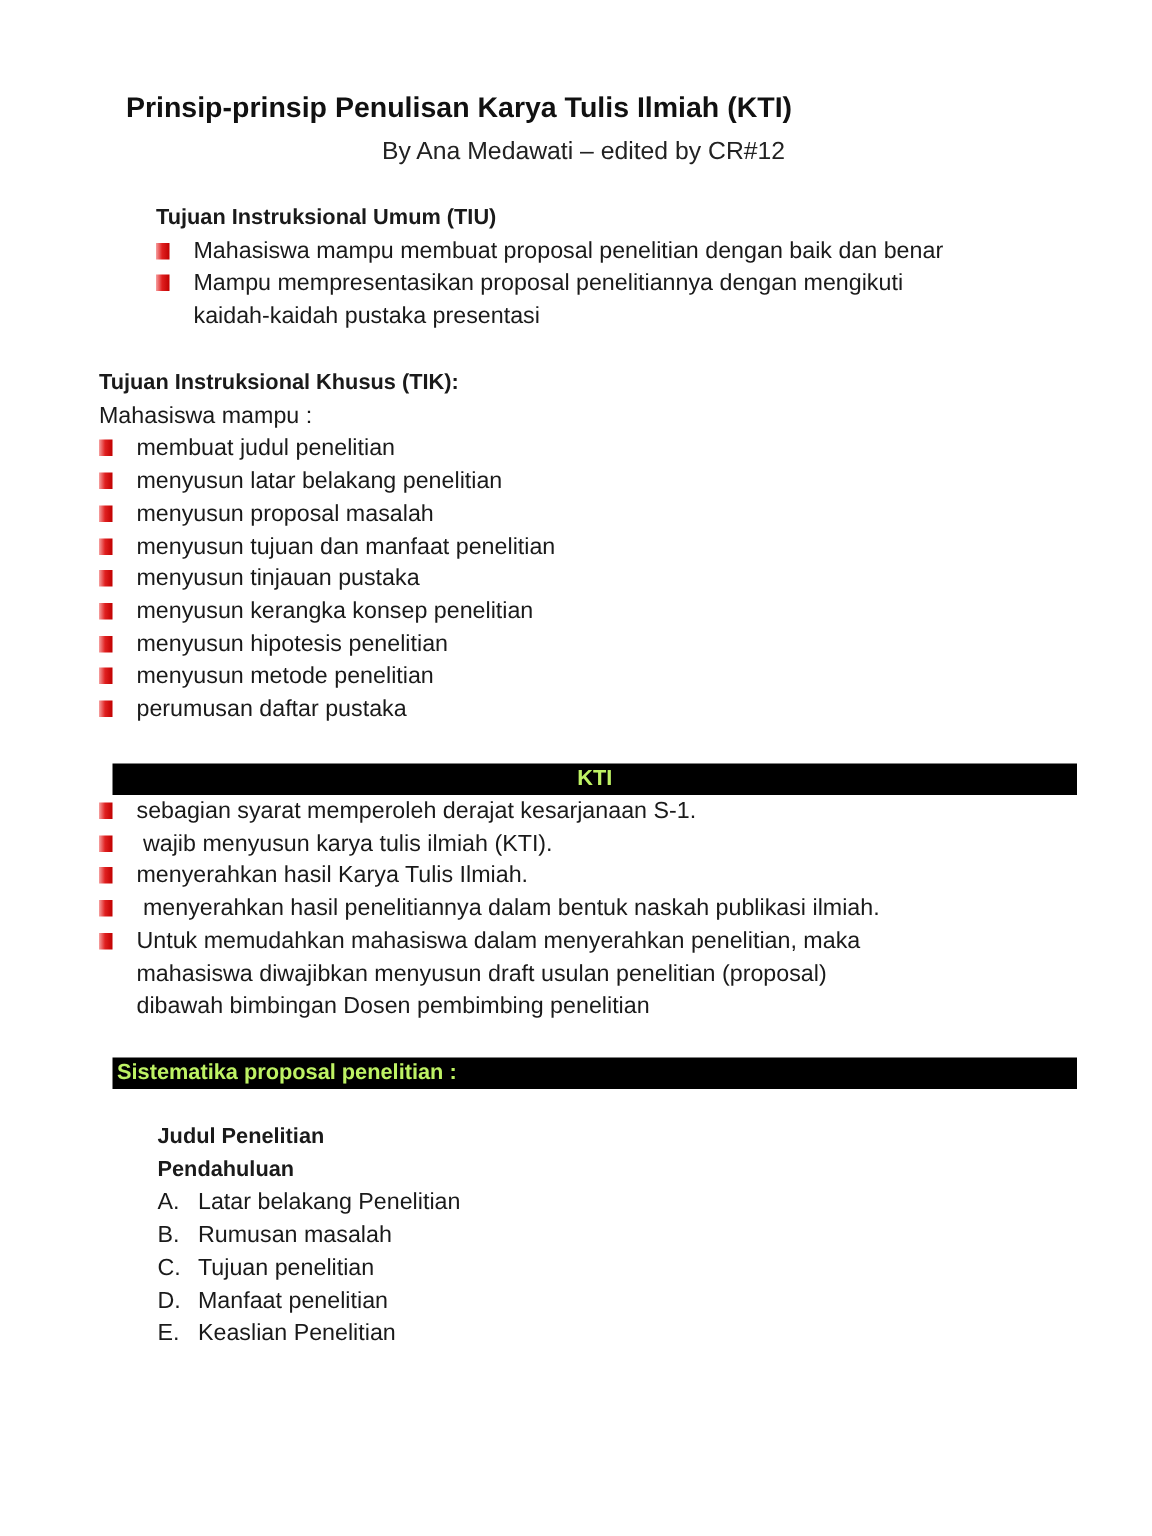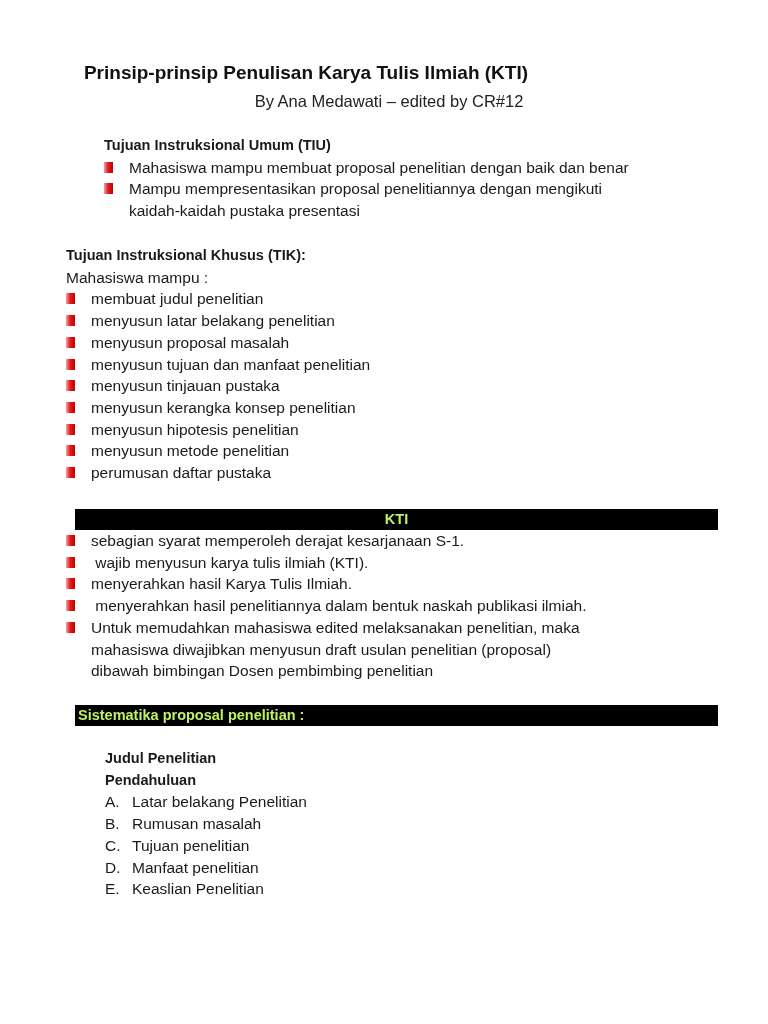--- a/index.html
+++ b/index.html
@@ -65,21 +65,21 @@
 </div>
 
 <div class="bar center" style="top:509px;">KTI</div>
 <div class="sec" style="top:530px;">
   <div class="li"><span class="bullet"></span><span style="white-space:pre">sebagian syarat memperoleh derajat kesarjanaan S-1.</span></div>
   <div class="li"><span class="bullet"></span><span style="white-space:pre"> wajib menyusun karya tulis ilmiah (KTI).</span></div>
   <div class="li"><span class="bullet"></span><span style="white-space:pre">menyerahkan hasil Karya Tulis Ilmiah.</span></div>
   <div class="li"><span class="bullet"></span><span style="white-space:pre"> menyerahkan hasil penelitiannya dalam bentuk naskah publikasi ilmiah.</span></div>
   <div class="li">
     <span class="bullet"></span>
-    <span>Untuk memudahkan mahasiswa edited melaksanakan penelitian, maka</span><br>
+    <span>Untuk memudahkan mahasiswa dalam menyerahkan penelitian, maka</span><br>
     <span>mahasiswa diwajibkan menyusun draft usulan penelitian (proposal)</span><br>
     <span>dibawah bimbingan Dosen pembimbing penelitian</span>
   </div>
 </div>
 
 <div class="bar left" style="top:705px;">Sistematika proposal penelitian :</div>
 <div class="sec" style="top:748px; left:105px;">
   <div class="h">Judul Penelitian</div>
   <div class="h">Pendahuluan</div>
   <div class="olist">

